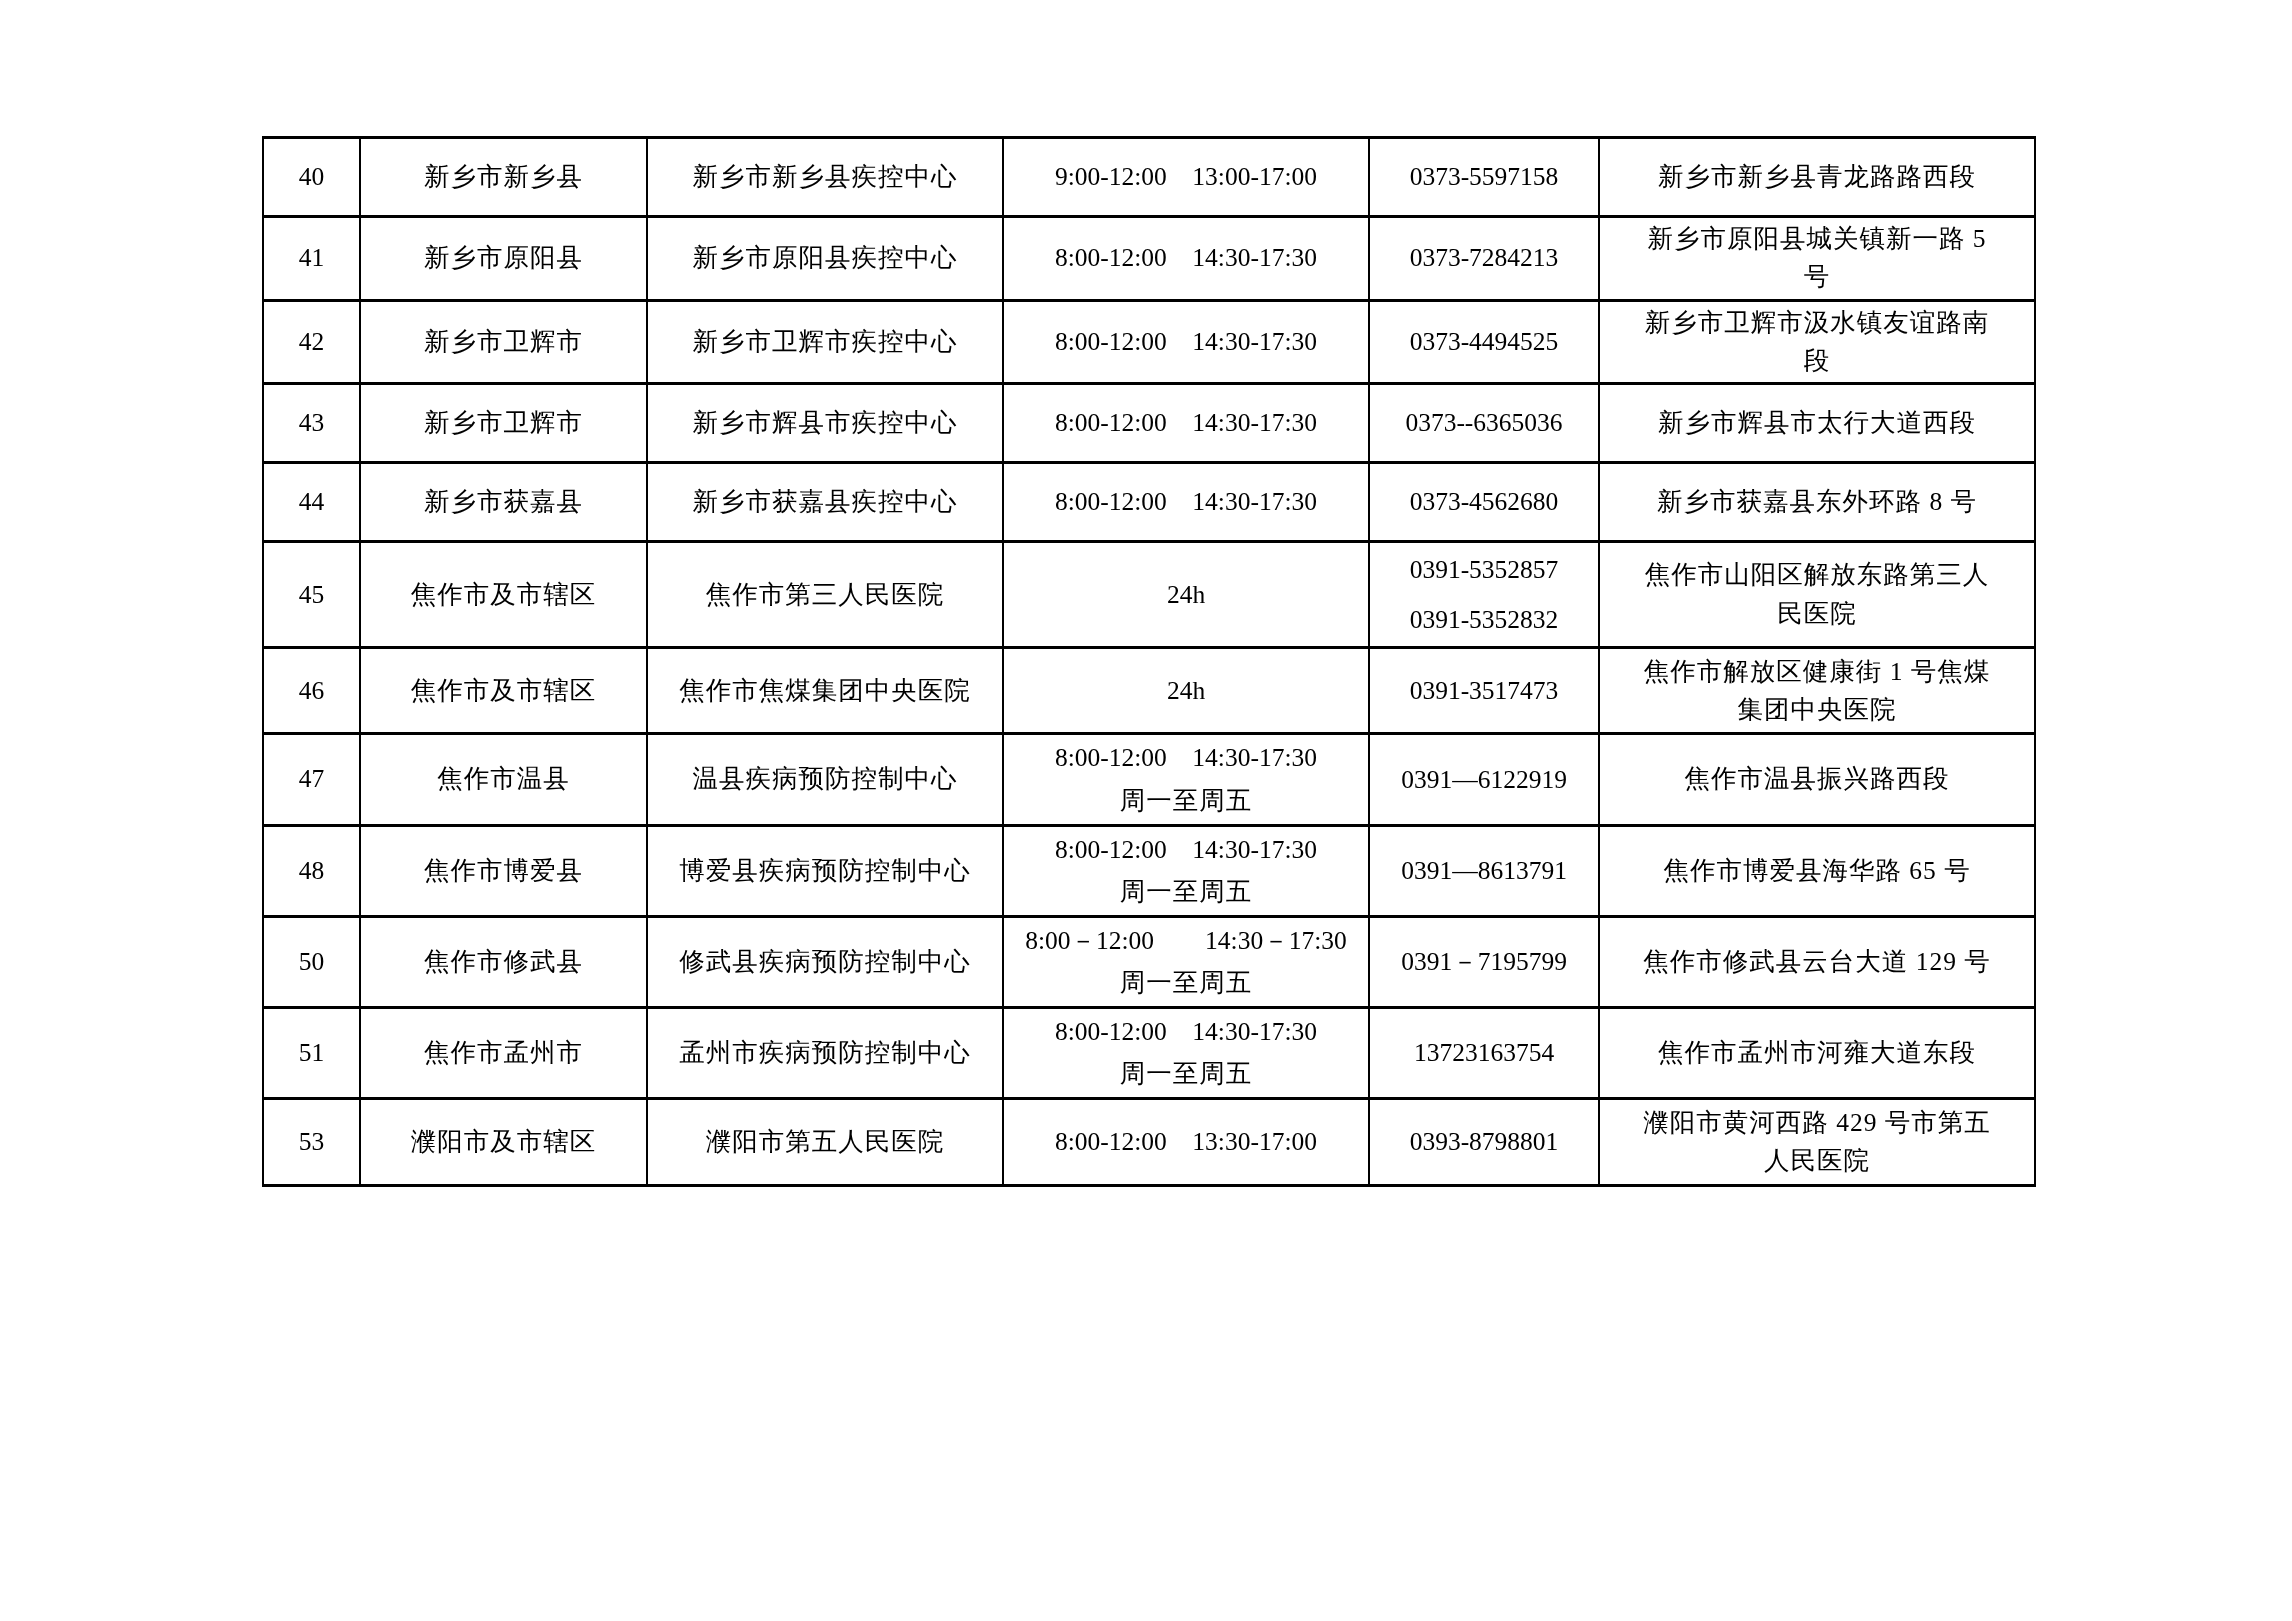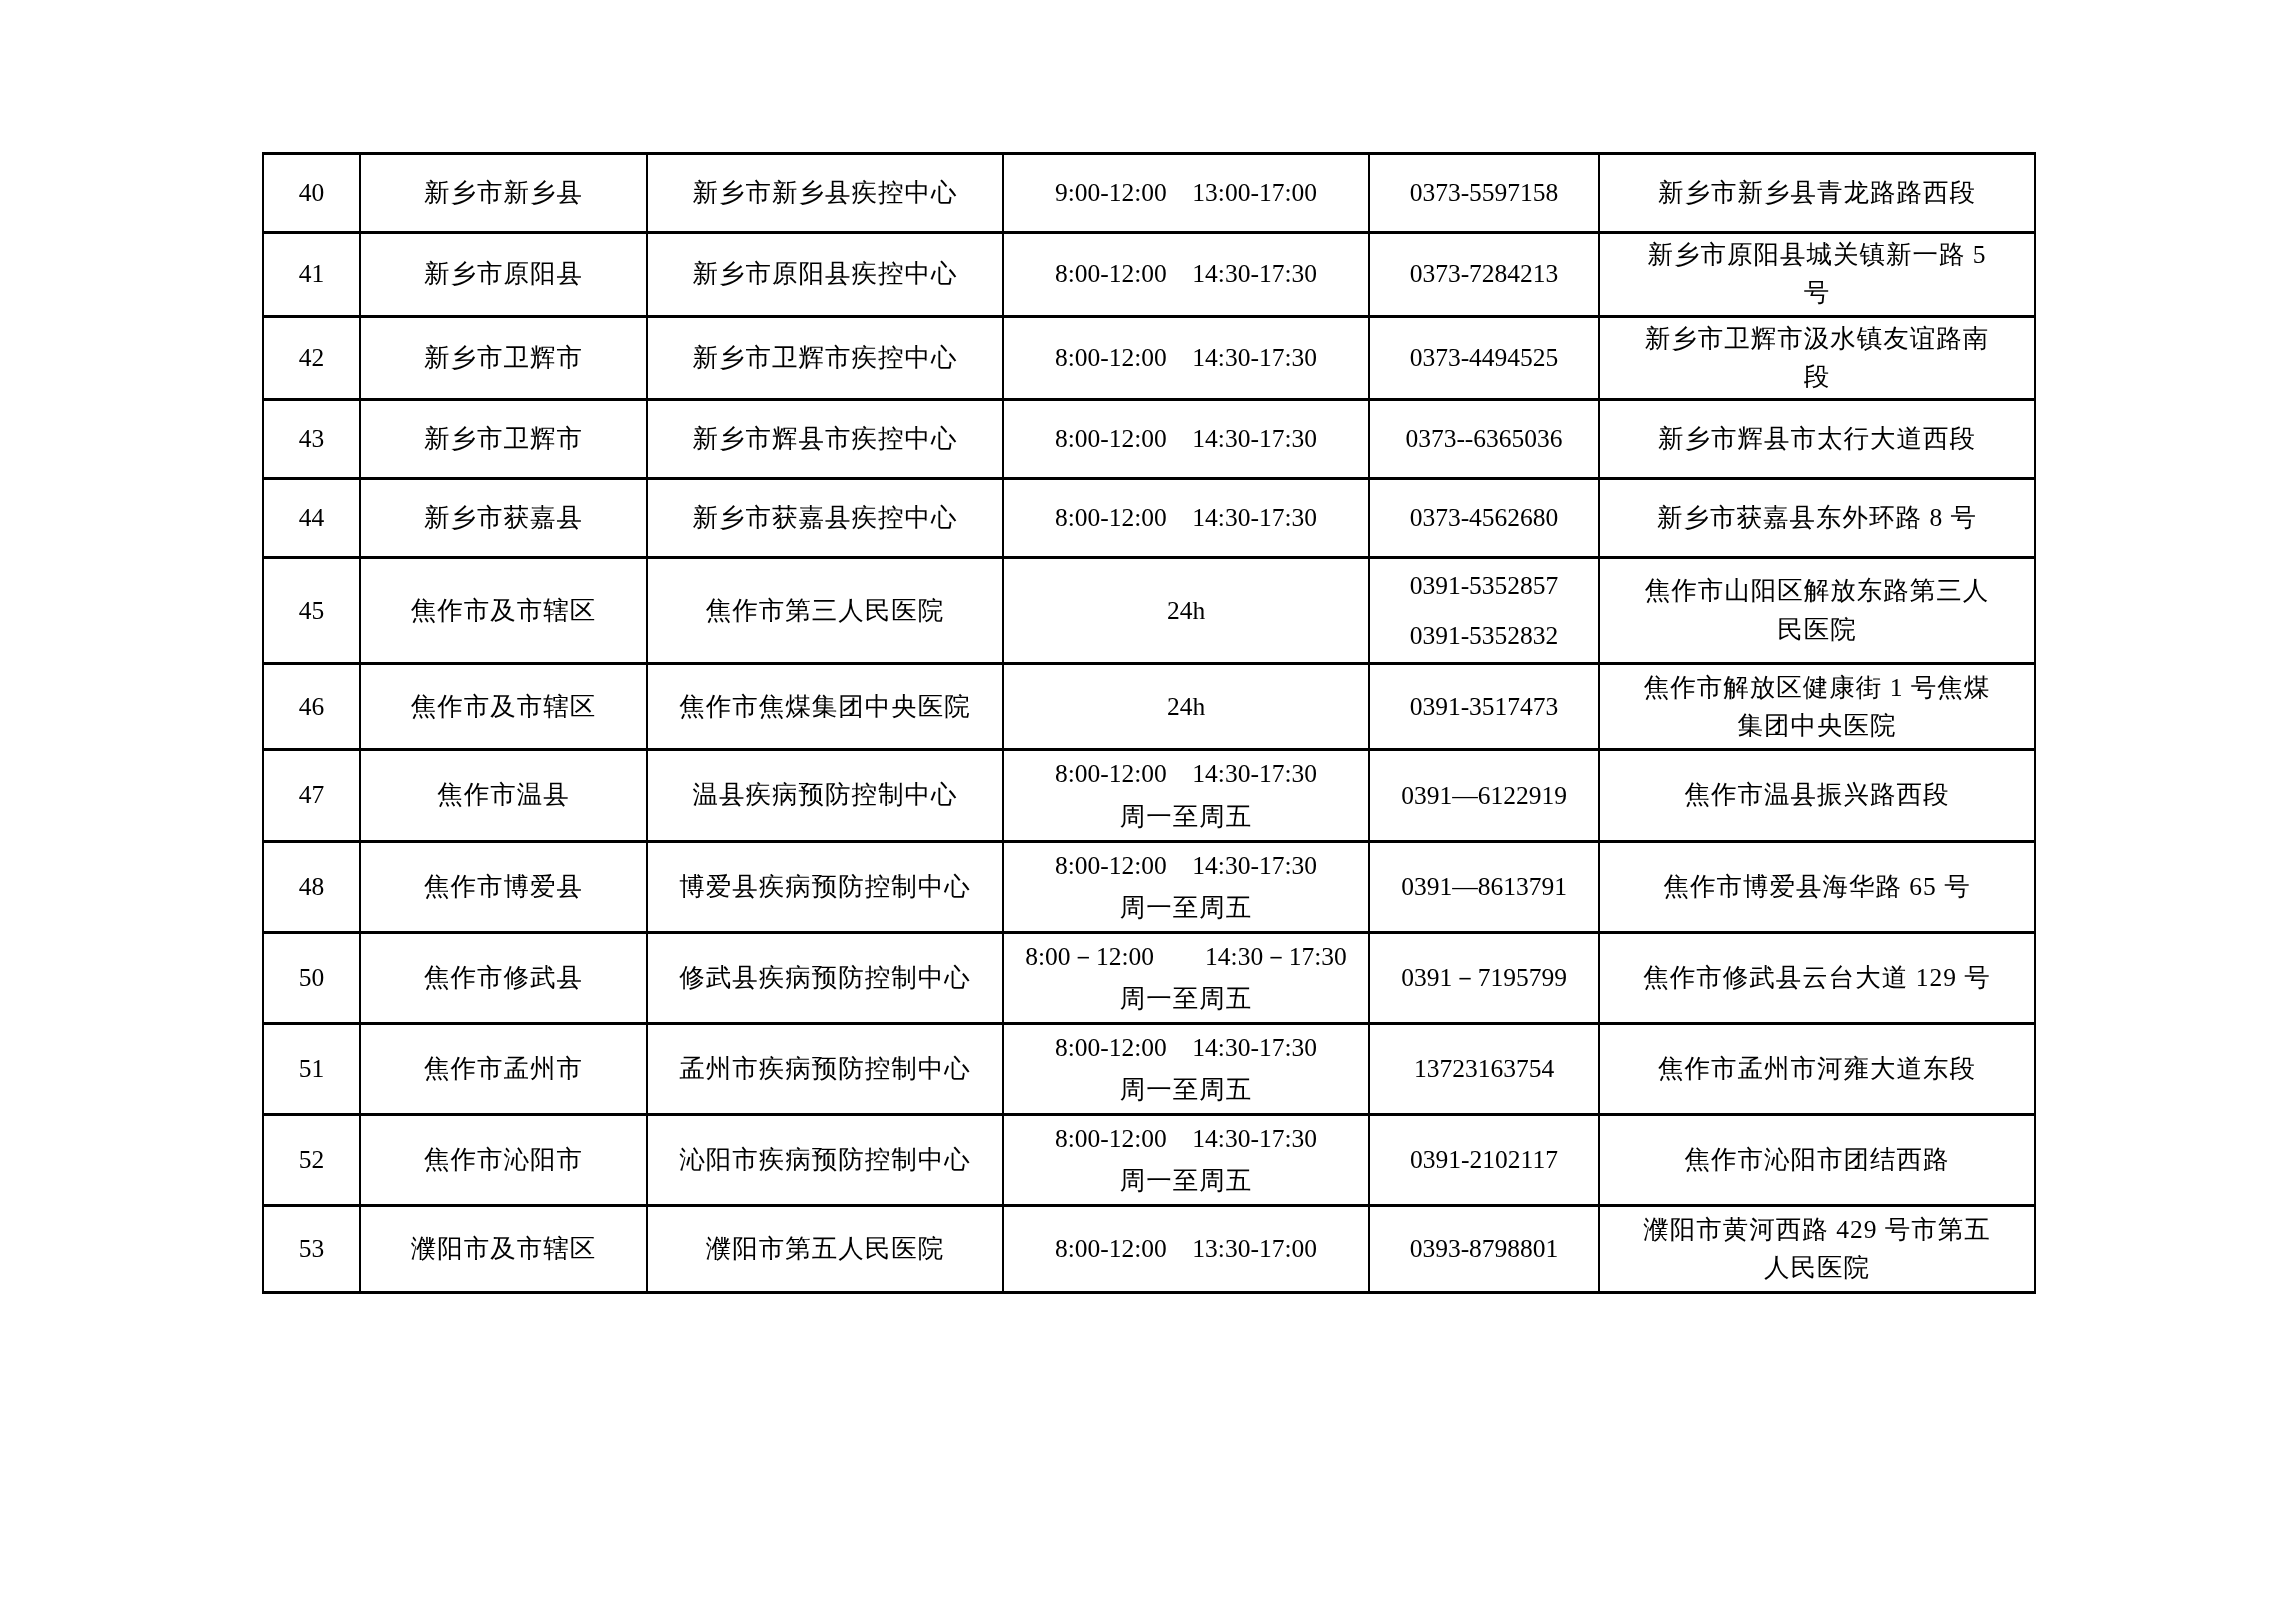--- a/index.html
+++ b/index.html
@@ -17,21 +17,20 @@
   }
   .table-wrap {
     position: absolute;
     left: 262px;
     top: 136px;
   }
   table.contact-table {
     border-collapse: collapse;
     table-layout: fixed;
     width: 1772px;
-    margin-top: 16px;
   }
   col.w-no   { width: 97px;  }
   col.w-dist { width: 287px; }
   col.w-inst { width: 356px; }
   col.w-hrs  { width: 366px; }
   col.w-tel  { width: 230px; }
   col.w-addr { width: 436px; }
 
   td {
     border: 2px solid #000000;
@@ -202,33 +201,20 @@
     <td class="c-hours">
             <div class="line">8:00-12:00　14:30-17:30</div>
             <div class="line cjk">周一至周五</div>
           </td>
     <td class="c-phone">
             <div class="line">13723163754</div>
           </td>
     <td class="c-addr cjk">焦作市孟州市河雍大道东段</td>
   </tr>
         <tr>
-    <td class="c-no">52</td>
-    <td class="c-district cjk">焦作市沁阳市</td>
-    <td class="c-inst cjk">沁阳市疾病预防控制中心</td>
-    <td class="c-hours">
-            <div class="line">8:00-12:00　14:30-17:30</div>
-            <div class="line cjk">周一至周五</div>
-          </td>
-    <td class="c-phone">
-            <div class="line">0391-2102117</div>
-          </td>
-    <td class="c-addr cjk">焦作市沁阳市团结西路</td>
-  </tr>
-        <tr>
     <td class="c-no">53</td>
     <td class="c-district cjk bold">濮阳市及市辖区</td>
     <td class="c-inst cjk">濮阳市第五人民医院</td>
     <td class="c-hours">
             <div class="line">8:00-12:00　13:30-17:00</div>
           </td>
     <td class="c-phone">
             <div class="line">0393-8798801</div>
           </td>
     <td class="c-addr cjk">濮阳市黄河西路 429 号市第五人民医院</td>

